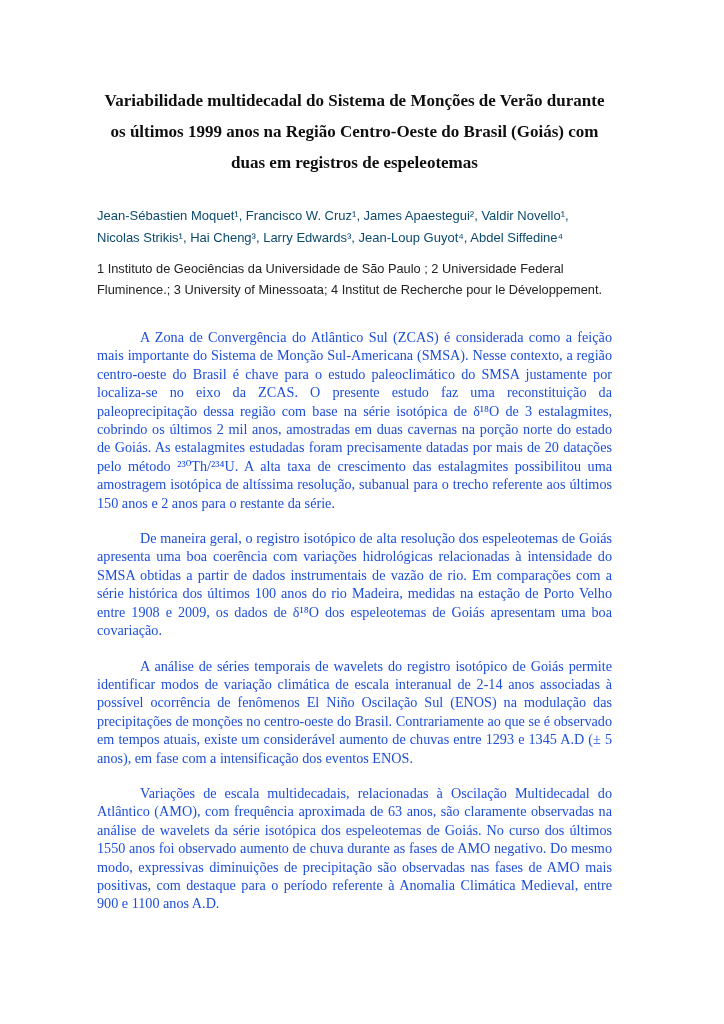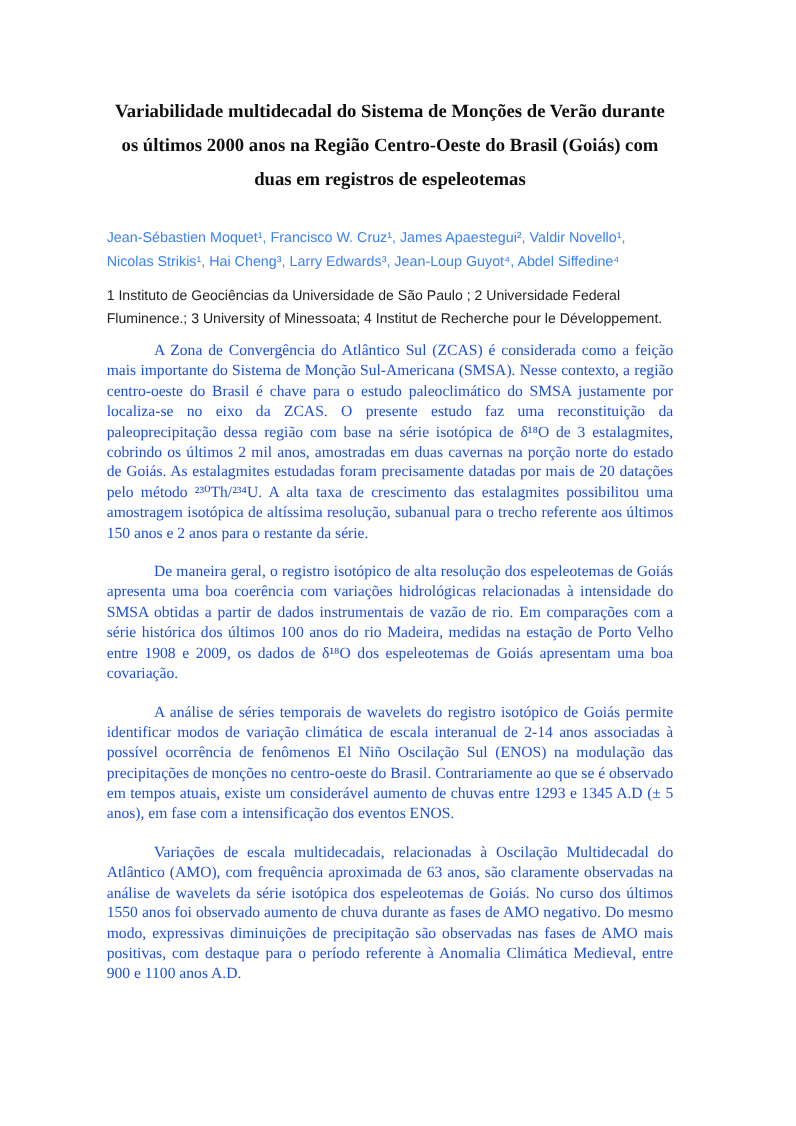--- a/index.html
+++ b/index.html
@@ -29,48 +29,48 @@
     font-size: 17px;
     line-height: 31px;
     color: #0f0f0f;
     white-space: nowrap;
     text-align: center;
   }
   .authors {
     font-family: "Liberation Sans", "DejaVu Sans", sans-serif;
     font-size: 13px;
     line-height: 22px;
-    color: #3b82f6;
+    color: #0c4a6e;
     margin: 0 0 9px 0;
   }
   .affiliations {
     font-family: "Liberation Sans", "DejaVu Sans", sans-serif;
     font-size: 12.8px;
     line-height: 21px;
     color: #222222;
-    margin: 0 0 10px 0;
+    margin: 0 0 28px 0;
   }
   .abstract p {
     font-family: "Liberation Serif", "DejaVu Serif", serif;
     font-size: 14.2px;
     line-height: 18.4px;
     color: #1d4ed8;
     text-align: justify;
     text-indent: 43px;
     margin: 0 0 17px 0;
   }
 </style>
 </head>
 <body>
 
 <div class="page">
 
   <div class="title-block">
     <div class="title-line">Variabilidade multidecadal do Sistema de Monções de Verão durante</div>
-    <div class="title-line">os últimos 2000 anos na Região Centro-Oeste do Brasil (Goiás) com</div>
+    <div class="title-line">os últimos 1999 anos na Região Centro-Oeste do Brasil (Goiás) com</div>
     <div class="title-line">duas em registros de espeleotemas</div>
   </div>
 
   <p class="authors">Jean-Sébastien Moquet¹, Francisco W. Cruz¹, James Apaestegui², Valdir Novello¹, Nicolas Strikis¹, Hai Cheng³, Larry Edwards³, Jean-Loup Guyot⁴, Abdel Siffedine⁴</p>
 
   <p class="affiliations">1 Instituto de Geociências da Universidade de São Paulo ; 2 Universidade Federal Fluminence.; 3 University of Minessoata;  4 Institut de Recherche pour le Développement.</p>
 
   <div class="abstract">
     <p>A Zona de Convergência do Atlântico Sul (ZCAS) é considerada como a feição mais importante do Sistema de Monção Sul-Americana (SMSA). Nesse contexto, a região centro-oeste do Brasil é chave para o estudo paleoclimático do SMSA justamente por localiza-se no eixo da ZCAS. O presente estudo faz uma reconstituição da paleoprecipitação dessa região com base na série isotópica de δ¹⁸O de 3 estalagmites, cobrindo os últimos 2 mil anos, amostradas em duas cavernas na porção norte do estado de Goiás. As estalagmites estudadas foram precisamente datadas por mais de 20 datações pelo método ²³⁰Th/²³⁴U. A alta taxa de crescimento das estalagmites possibilitou uma amostragem isotópica de altíssima resolução, subanual para o trecho referente aos últimos 150 anos e 2 anos para o restante da série.</p>
     <p>De maneira geral, o registro isotópico de alta resolução dos espeleotemas de Goiás apresenta uma boa coerência com variações hidrológicas relacionadas à intensidade do SMSA obtidas a partir de dados instrumentais de vazão de rio. Em comparações com a série histórica dos últimos 100 anos do rio Madeira, medidas na estação de Porto Velho entre 1908 e 2009, os dados de δ¹⁸O dos espeleotemas de Goiás apresentam uma boa covariação.</p>

